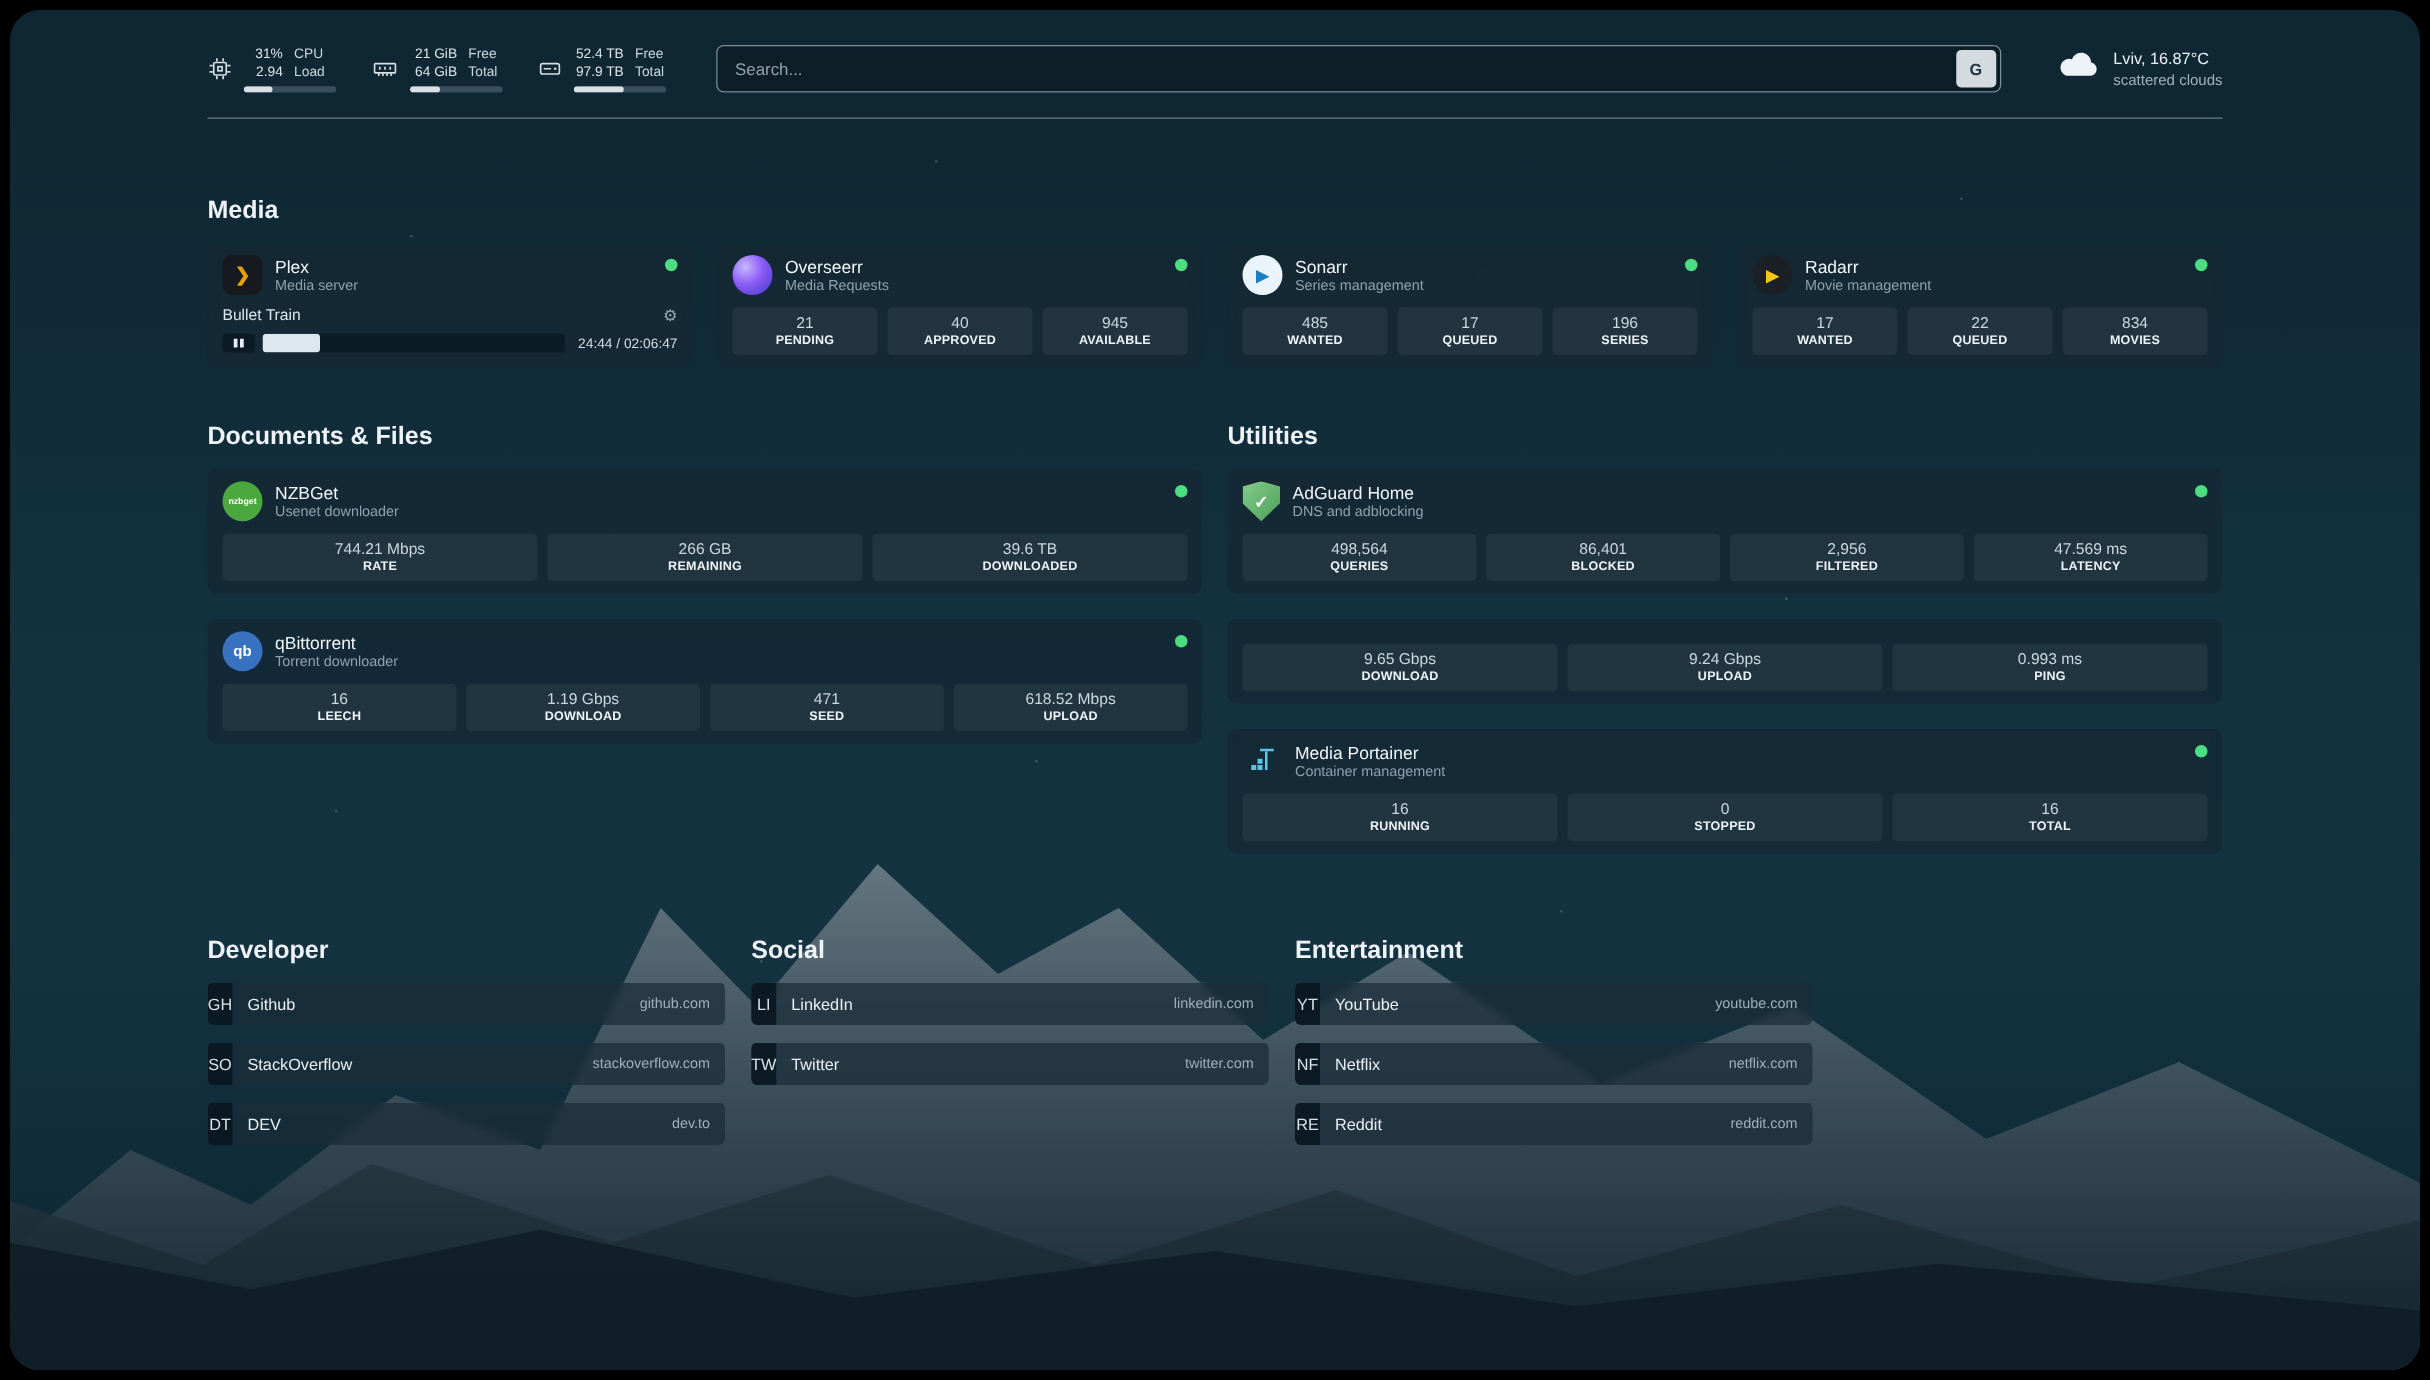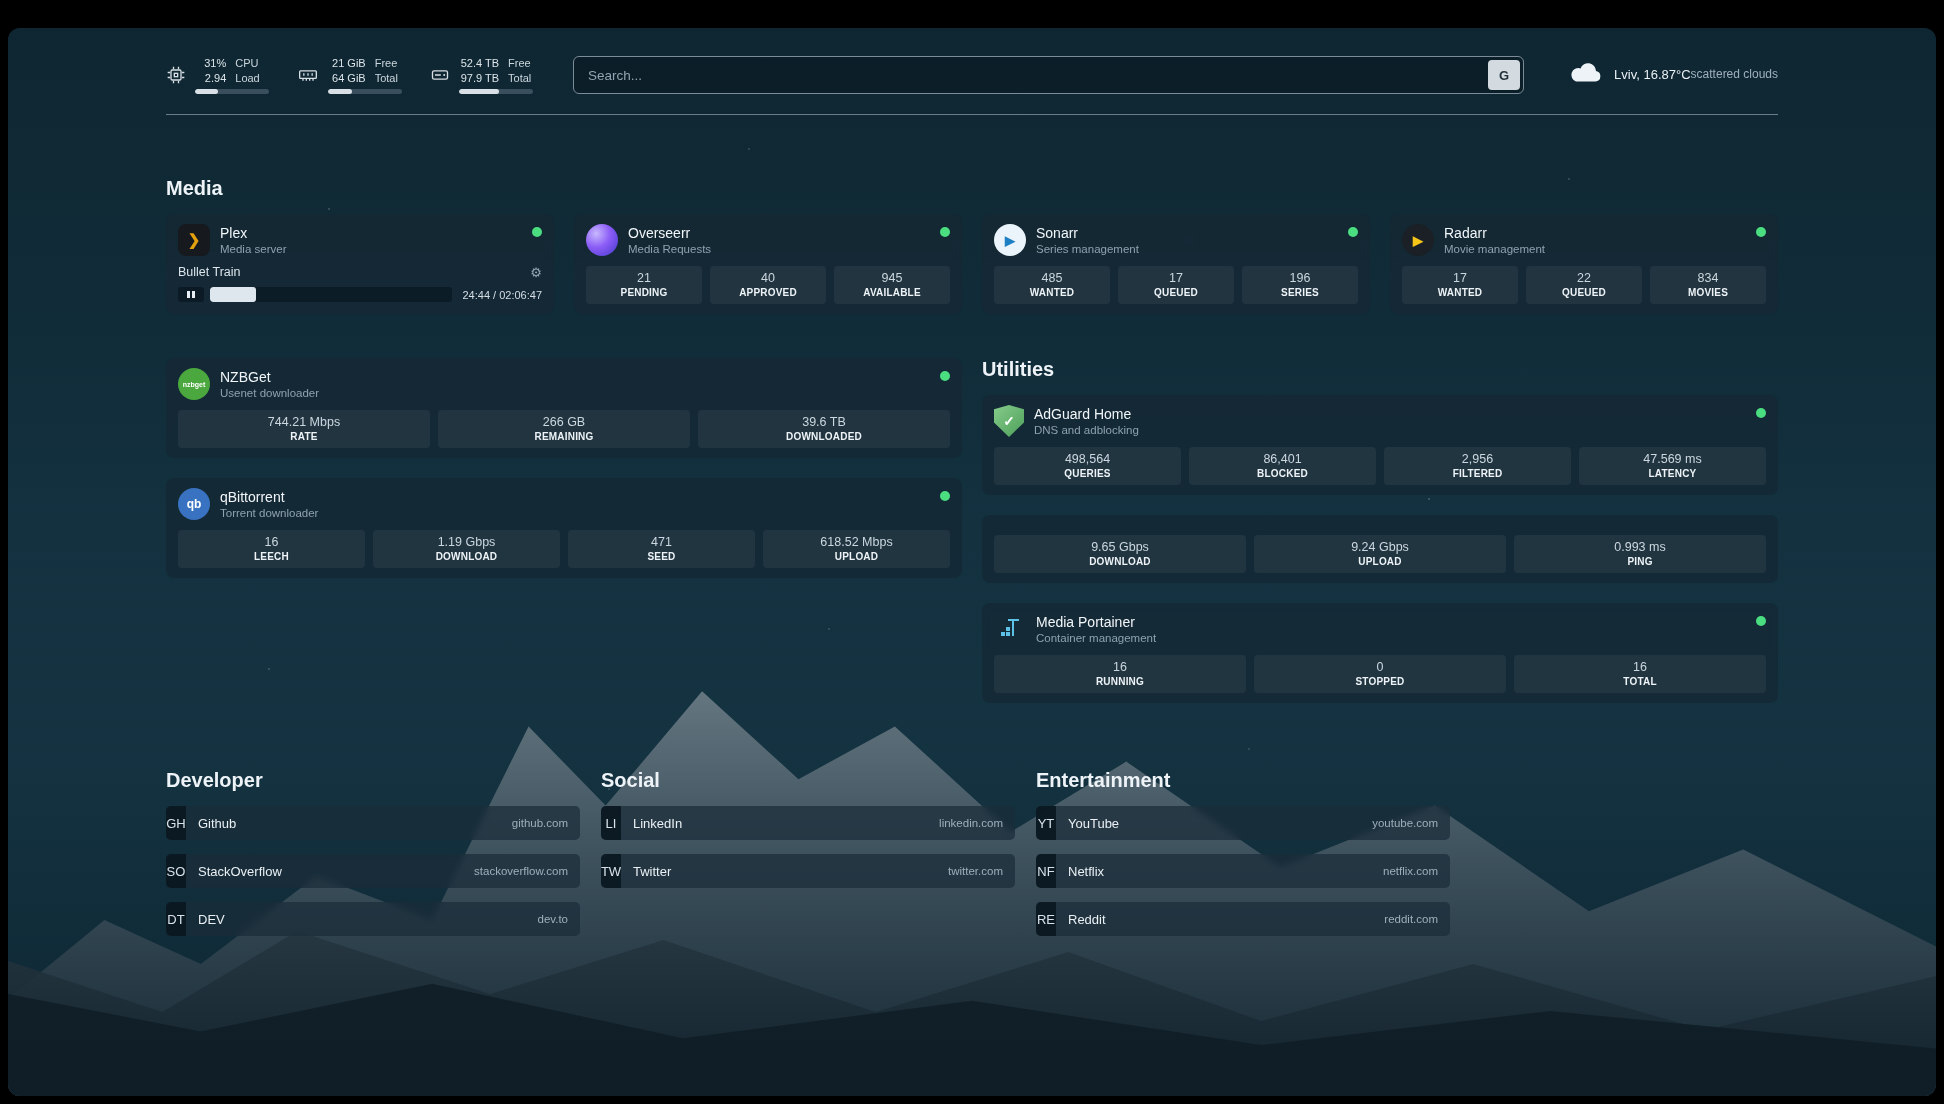--- a/index.html
+++ b/index.html
@@ -1,18 +1,18 @@
 <!DOCTYPE html>
 <html style="--green: #4ade80;"><head>
 <meta charset="utf-8">
 <style>
   * { box-sizing: border-box; margin: 0; padding: 0; }
   html,body { width:1944px; height:1104px; background:#000; font-family:"Liberation Sans", sans-serif; }
-  .screen { position:absolute; inset:8px; border-radius:12px; overflow:hidden;
-            background:linear-gradient(180deg,#0e2631 0%, #143443 40%, #1a4051 68%, #153748 100%);margin-top:20px; }
+  .screen { position:absolute; inset:8px; border-radius:24px; overflow:hidden;
+            background:linear-gradient(180deg,#0e2631 0%, #143443 40%, #1a4051 68%, #153748 100%); }
 
   
   .bg { position:absolute; inset:0; z-index:0; }
   .mtn { position:absolute; left:0; right:0; bottom:0; }
   .mtn-far { height:440px;
     background:linear-gradient(180deg,#d3dade 0%, #8c9ca8 38%, #42545f 85%);
     clip-path:polygon(0% 78%,5% 60%,10% 70%,16% 50%,22% 60%,27% 16%,31% 34%,36% 8%,41% 28%,46% 16%,52% 40%,58% 24%,66% 48%,74% 34%,82% 58%,90% 44%,100% 66%,100% 100%,0% 100%);
     opacity:.7; }
   .mtn-mid { height:300px;
     background:linear-gradient(180deg,#53646f 0%, #243440 90%);
@@ -45,21 +45,21 @@
   .res-bar-fill { height:100%; background:#d9e0e5; border-radius:3px; }
 
   .search-wrap { flex:1; margin:0 44px 0 40px; position:relative; }
   .search-input { width:100%; height:38px; background:rgba(10,24,32,.55); border:1px solid #76playerE; border:1px solid #7b8c98;
     border-radius:6px; color:#e5ecf1; font-size:13.5px; padding:0 46px 0 14px; outline:none; font-family:"Liberation Sans",sans-serif; }
   .search-input::placeholder { color:#93a4af; }
   .search-go { position:absolute; right:4px; top:4px; bottom:4px; width:32px; border:none; border-radius:4px;
     background:#d3dbe1; color:#22313c; font-weight:bold; font-size:13px; display:flex; align-items:center; justify-content:center; cursor:pointer; }
 
   .weather { display:flex; align-items:center; gap:10px; }
-  .weather-text { display:flex; flex-direction:row; line-height:1.35; }
+  .weather-text { display:flex; flex-direction:column; line-height:1.35; }
   .weather-loc { font-size:13px; color:#eaf0f4; }
   .weather-cond { font-size:12px; color:#9fb1bc; }
 
   .divider { margin-top:20px; border-bottom:1.5px solid rgba(215,228,238,.45); }
 
   
   .section-title { font-size:20px; font-weight:700; color:#eef3f7; margin-bottom:14px; }
   .media-section { margin-top:62px; }
   .media-grid { display:grid; grid-template-columns:repeat(4,1fr); gap:20px; }
 
@@ -314,20 +314,21 @@
               <div class="stat-value">834</div>
               <div class="stat-label">MOVIES</div>
             </div>
           </div>
         </div>
       </div>
     </div>
 
     <div class="two-col">
       <div>
+        <div class="section-title">Documents &amp; Files</div>
         <div class="col-stack">
 
           <div class="card">
             <div class="card-head">
               <div class="svc-icon icon-nzbget">nzbget</div>
               <div class="svc-text">
                 <div class="svc-name">NZBGet</div>
                 <div class="svc-desc">Usenet downloader</div>
               </div>
               <span class="status-dot"></span>

